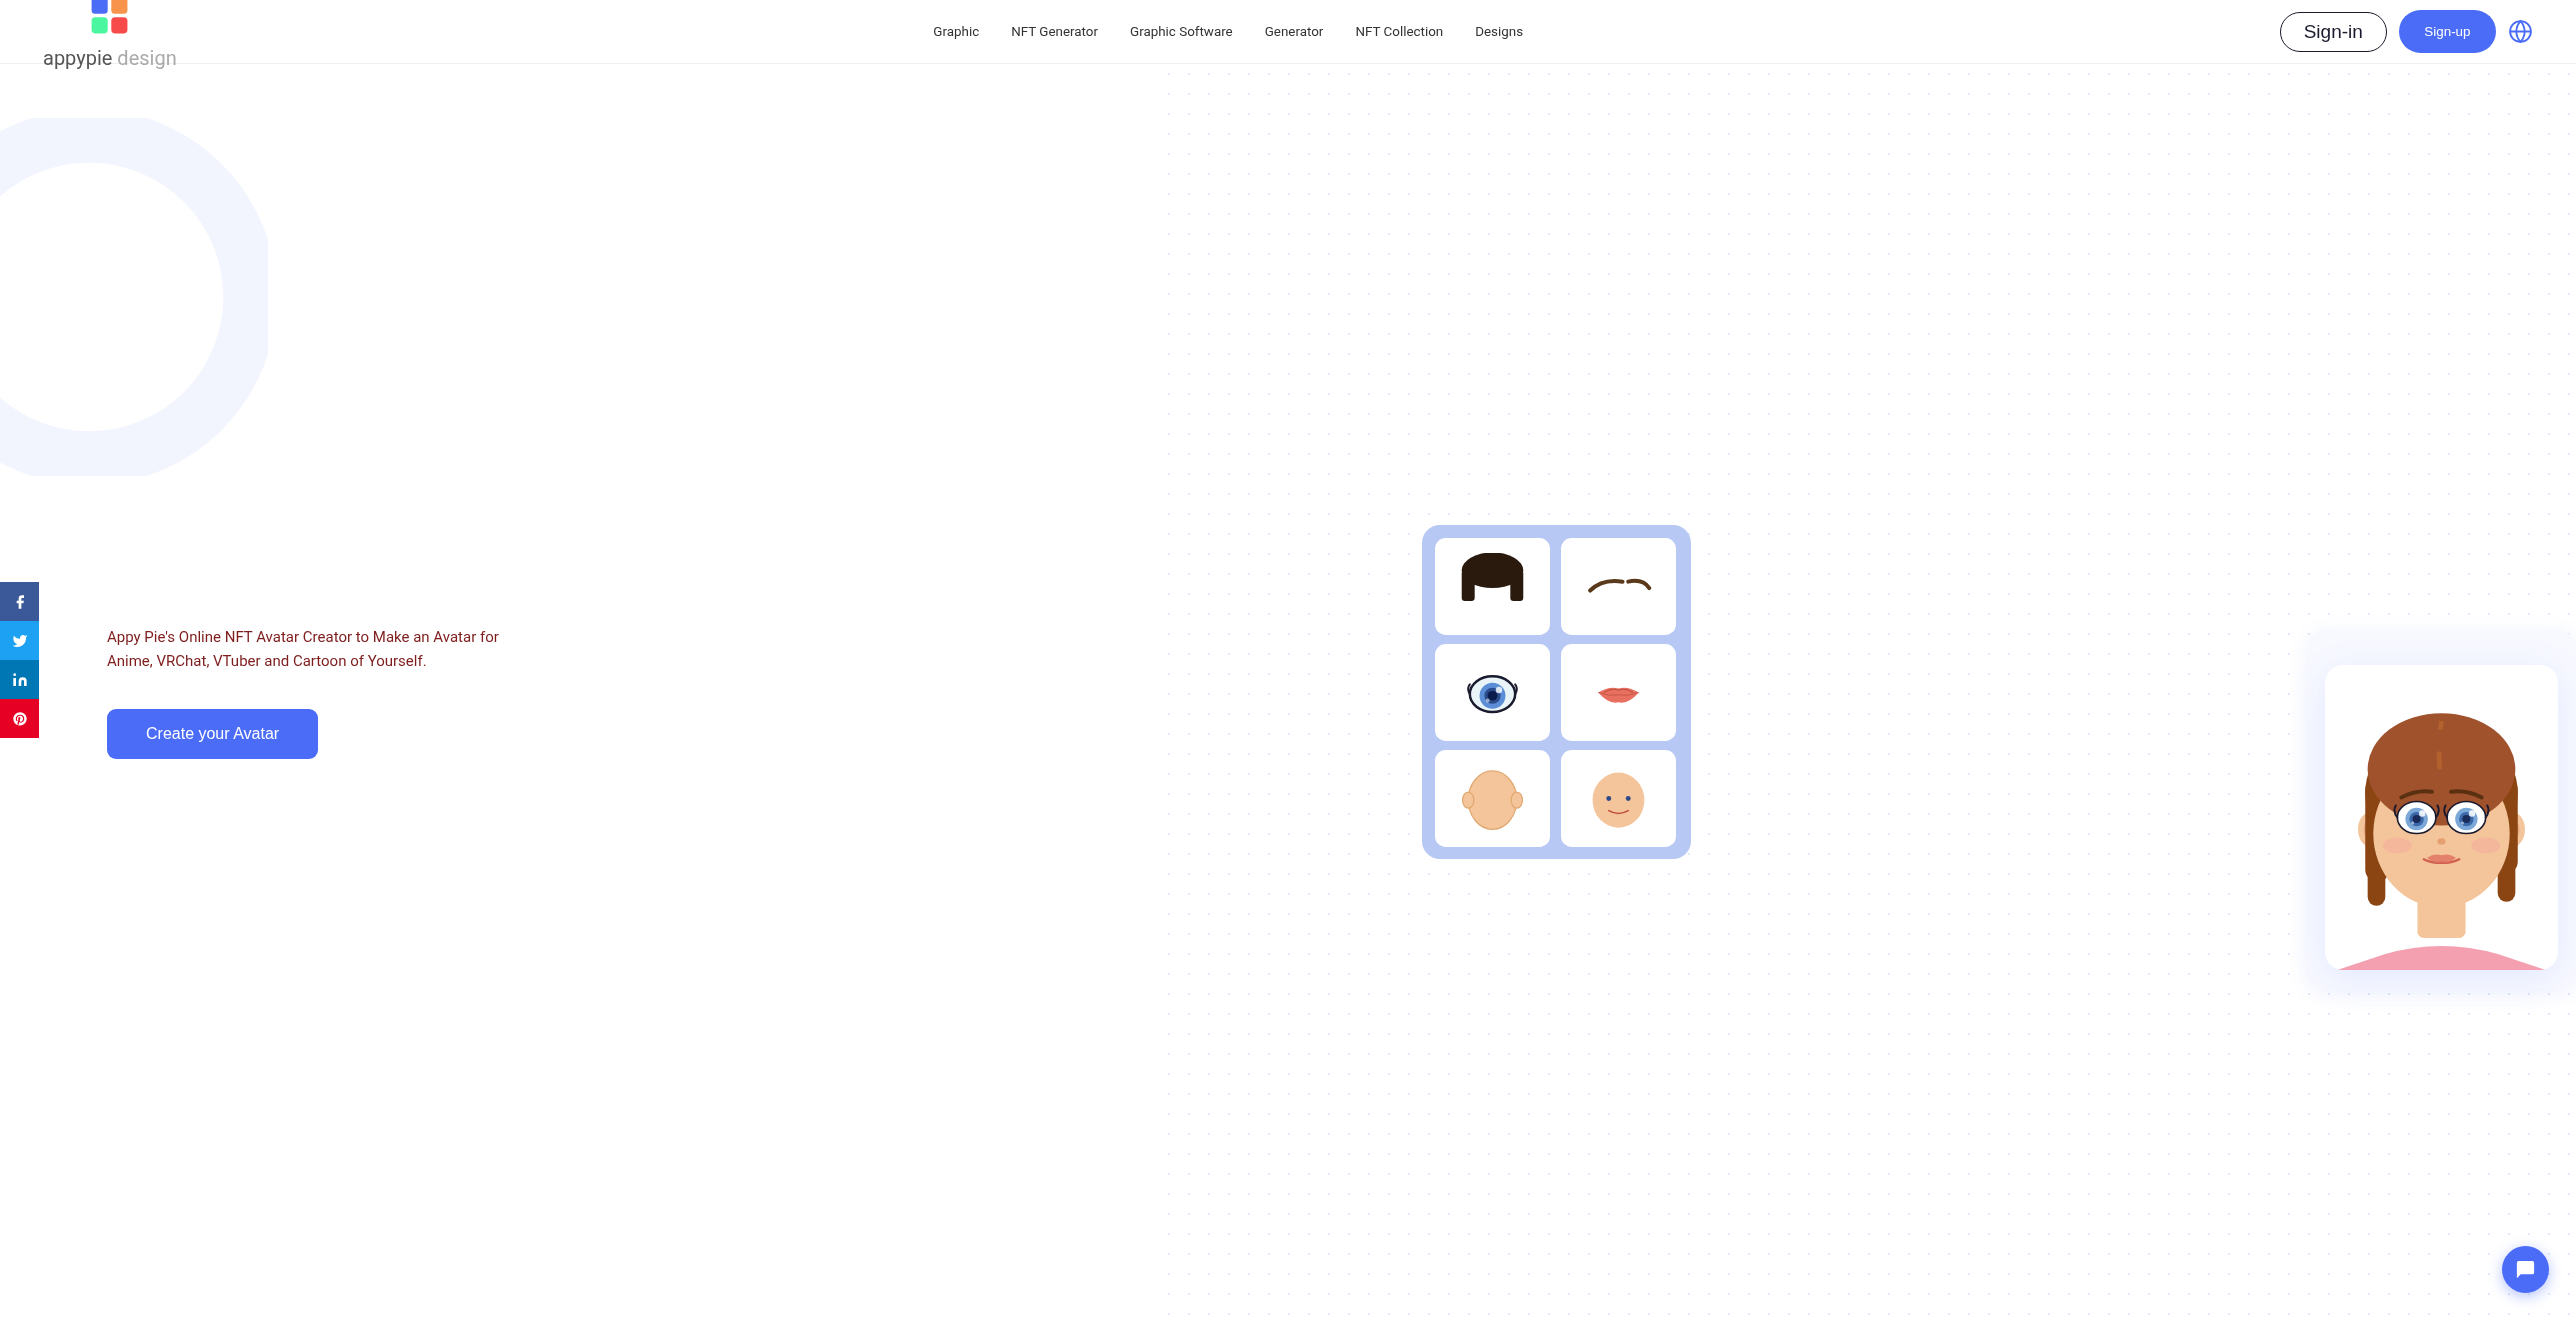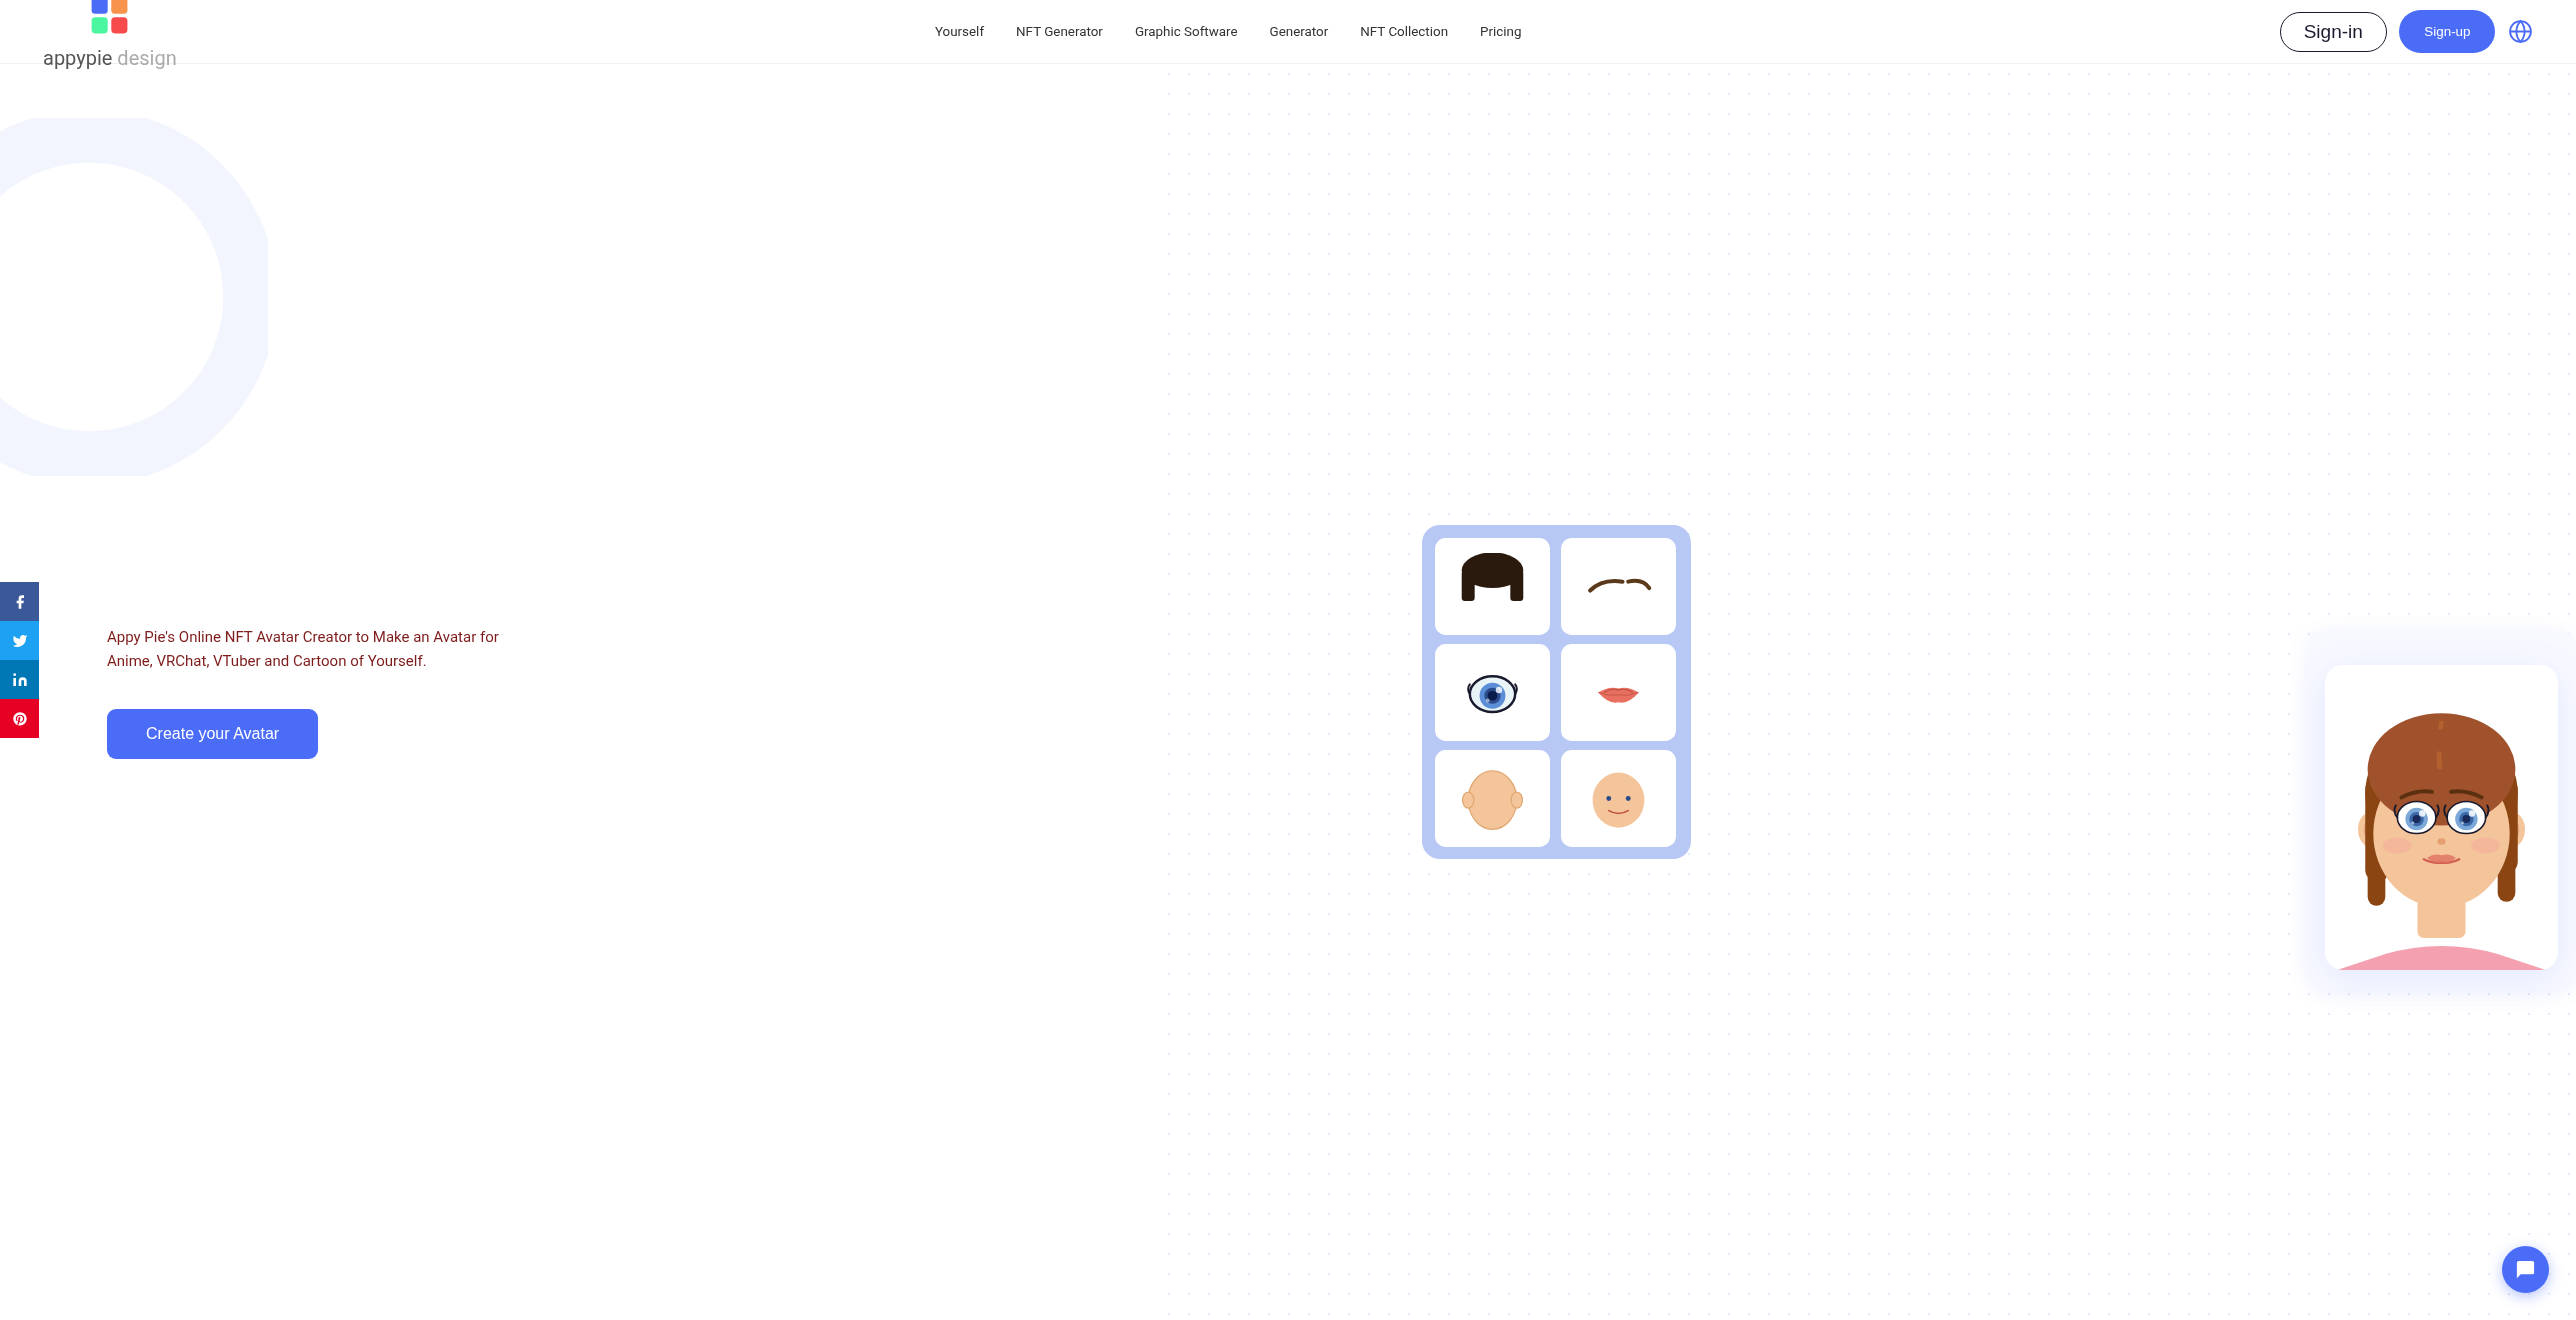--- a/index.html
+++ b/index.html
@@ -124,26 +124,26 @@
       <rect x="26" y="4" width="18" height="18" rx="4" fill="#f7934a"></rect>
       <rect x="4" y="26" width="18" height="18" rx="4" fill="#4af7a0"></rect>
       <rect x="26" y="26" width="18" height="18" rx="4" fill="#f74a4a"></rect>
     </svg>
     <span class="logo-text">
       <span>appypie</span><span style="color:#aaa"> design</span>
     </span>
   </div>
 
   <div class="nav-links">
-    <a class="nav-link">Yourself</a>
+    <a class="nav-link">Graphic</a>
     <a class="nav-link">NFT Generator</a>
     <a class="nav-link">Graphic Software</a>
     <a class="nav-link">Generator</a>
     <a class="nav-link">NFT Collection</a>
-    <a class="nav-link">Pricing</a>
+    <a class="nav-link">Designs</a>
   </div>
 
   <div class="nav-actions">
     <button class="btn-signin">Sign-in</button>
     <button class="btn-signup">Sign-up</button>
     <svg class="globe-icon" viewBox="0 0 24 24" fill="none" stroke="#4a6cf7" stroke-width="1.8">
       <circle cx="12" cy="12" r="10"></circle>
       <path d="M2 12h20M12 2a15.3 15.3 0 0 1 4 10 15.3 15.3 0 0 1-4 10 15.3 15.3 0 0 1-4-10 15.3 15.3 0 0 1 4-10z"></path>
     </svg>
   </div>

